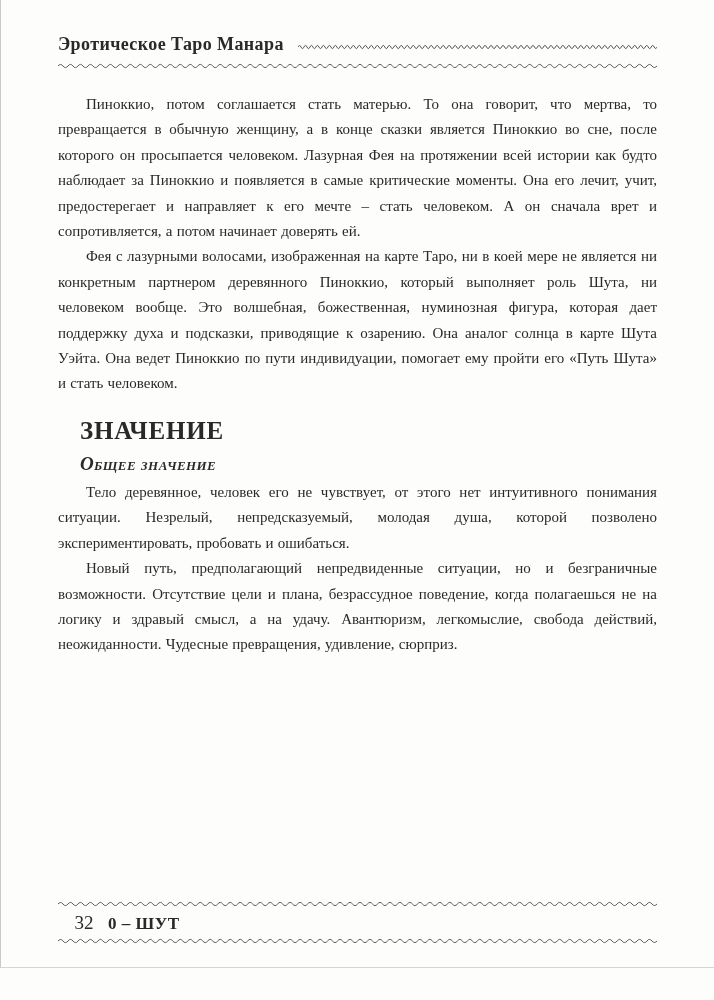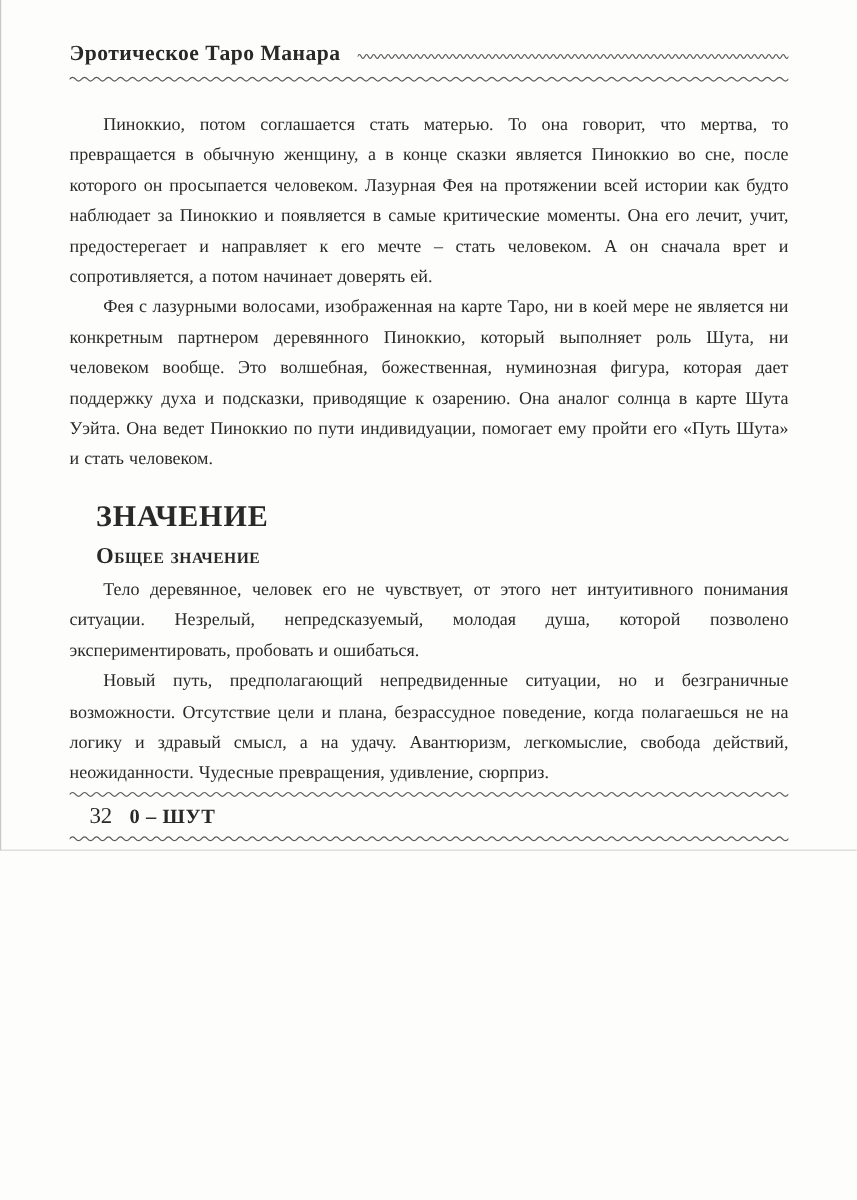--- a/index.html
+++ b/index.html
@@ -7,21 +7,21 @@
   html, body {
     width: 714px;
     height: 1000px;
     background: #fdfdfb;
     font-family: "Liberation Serif", "DejaVu Serif", serif;
     color: #29292a;
   }
 
   .page {
     width: 714px;
-    height: 709px;
+    height: 968px;
     display: flex;
     flex-direction: column;
     padding: 34px 57px 22px 57px;
     background: #fdfdfb;
     border-left: 1px solid #c9c9c6;
     border-bottom: 1px solid #d6d6d2;
     overflow: hidden;
   }
 
   
@@ -76,20 +76,21 @@
     font-weight: bold;
     letter-spacing: 0.8px;
     margin: 20px 0 8px 22px;
   }
   h3.subsection-heading {
     font-size: 19px;
     font-weight: bold;
     font-variant: small-caps;
     letter-spacing: 0.4px;
     margin: 0 0 5px 22px;
+    font-style: italic;
   }
 
   
   .footer {
     margin-top: auto;
   }
   .footer-row {
     display: flex;
     align-items: baseline;
     padding: 4px 2px 3px 2px;

